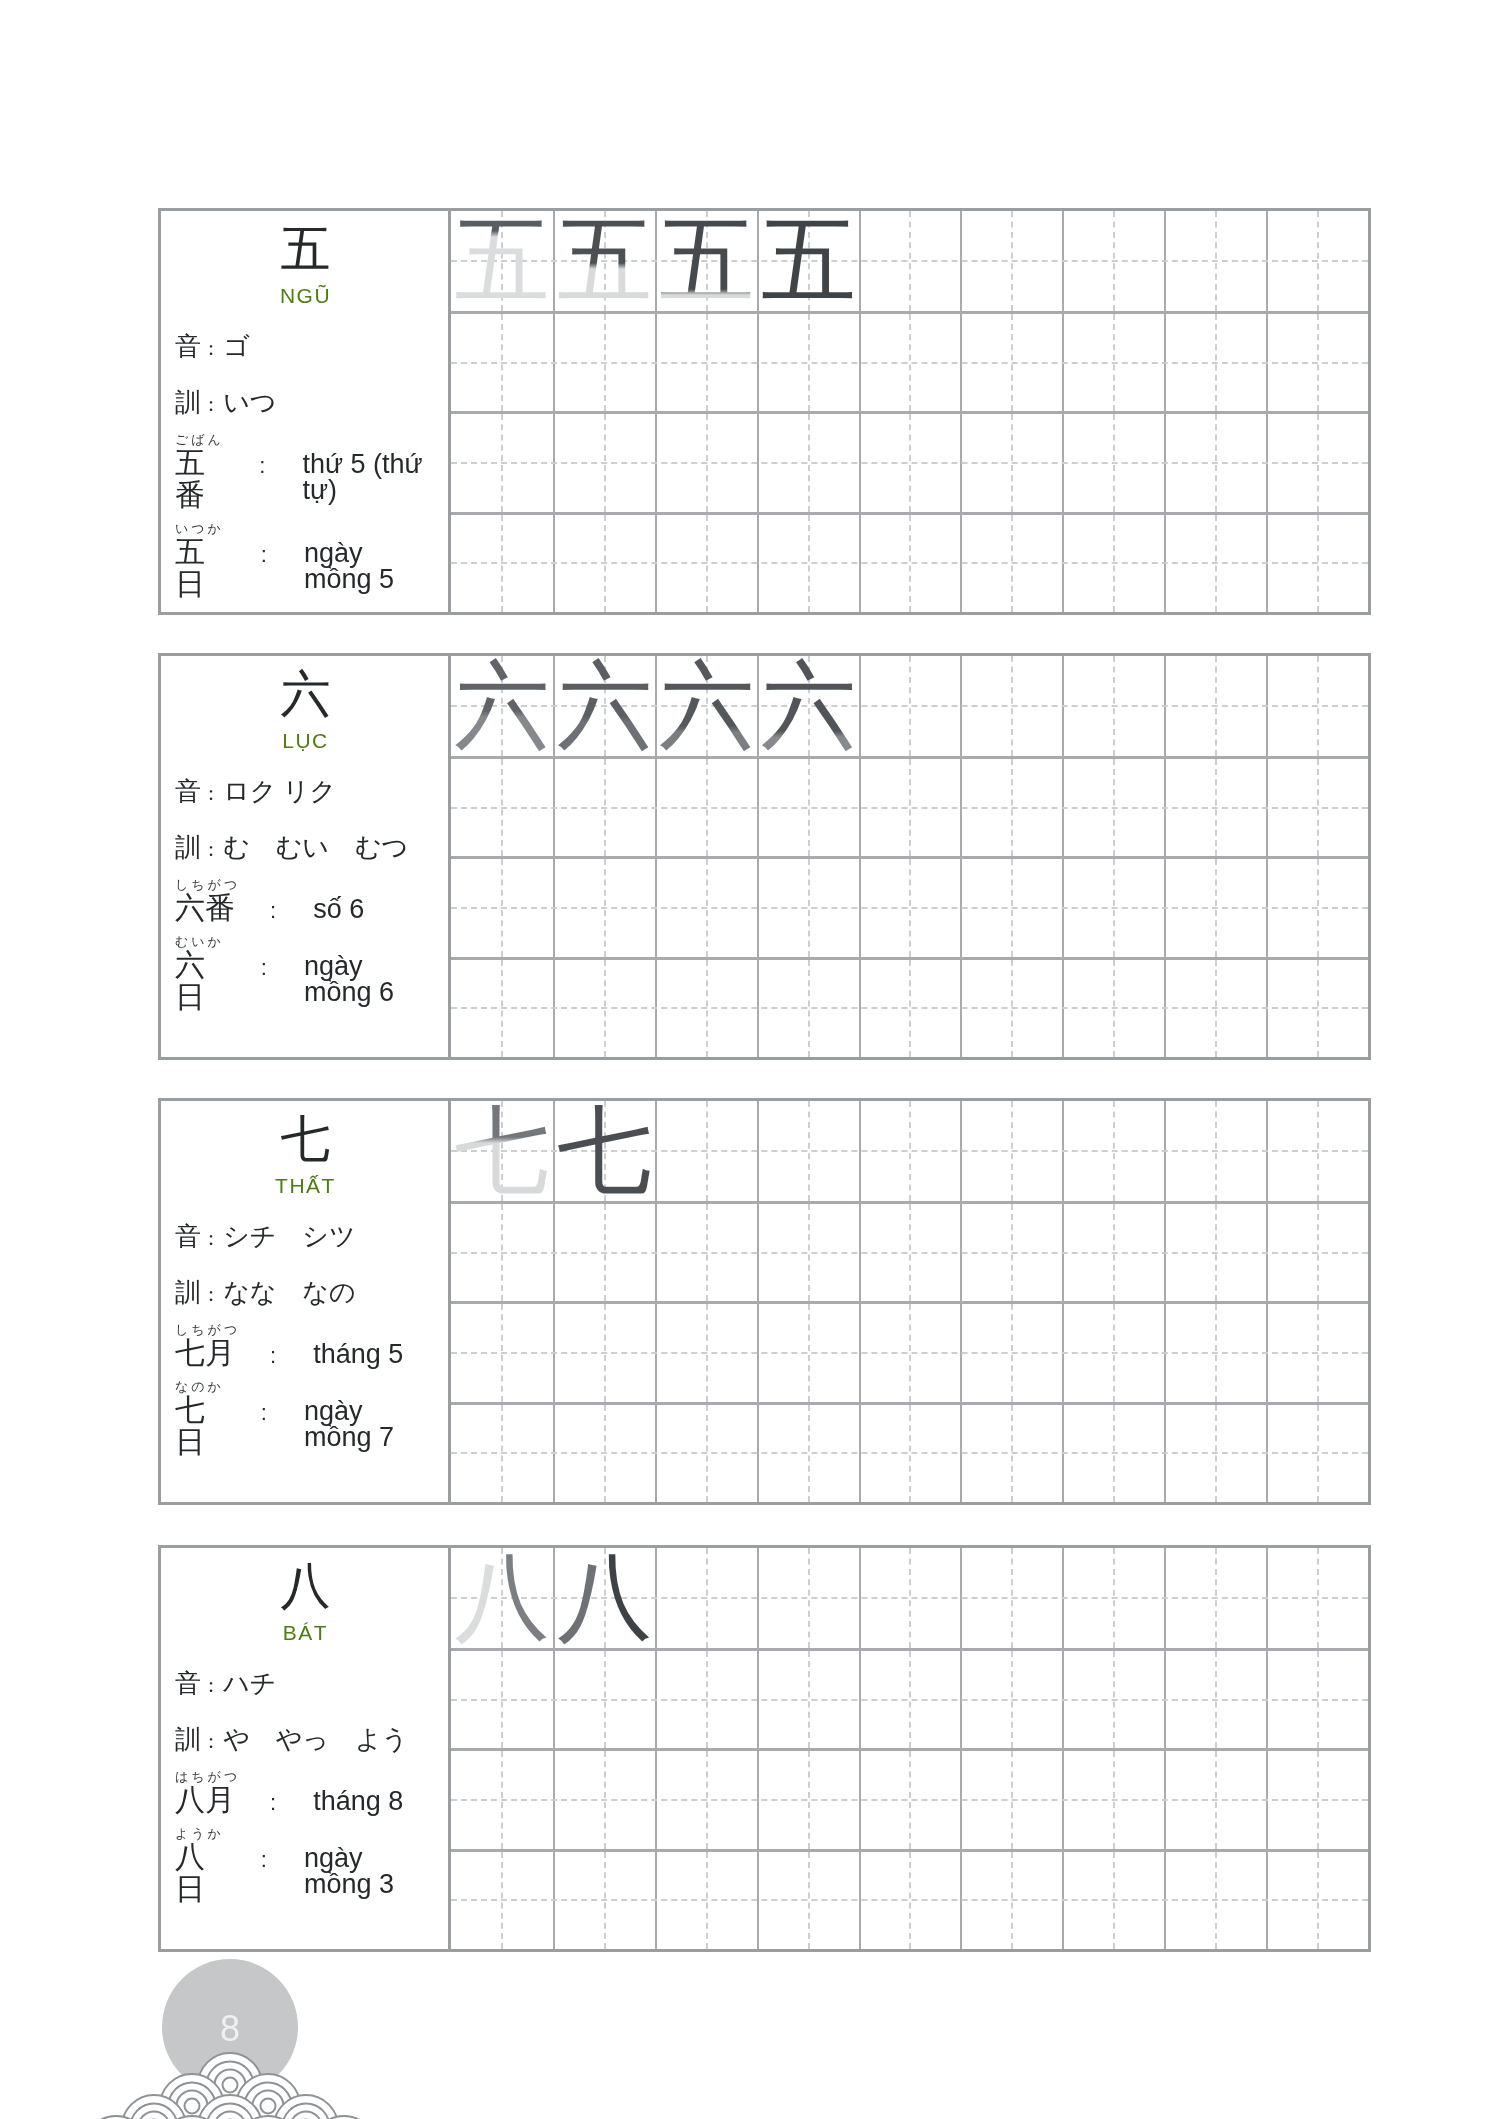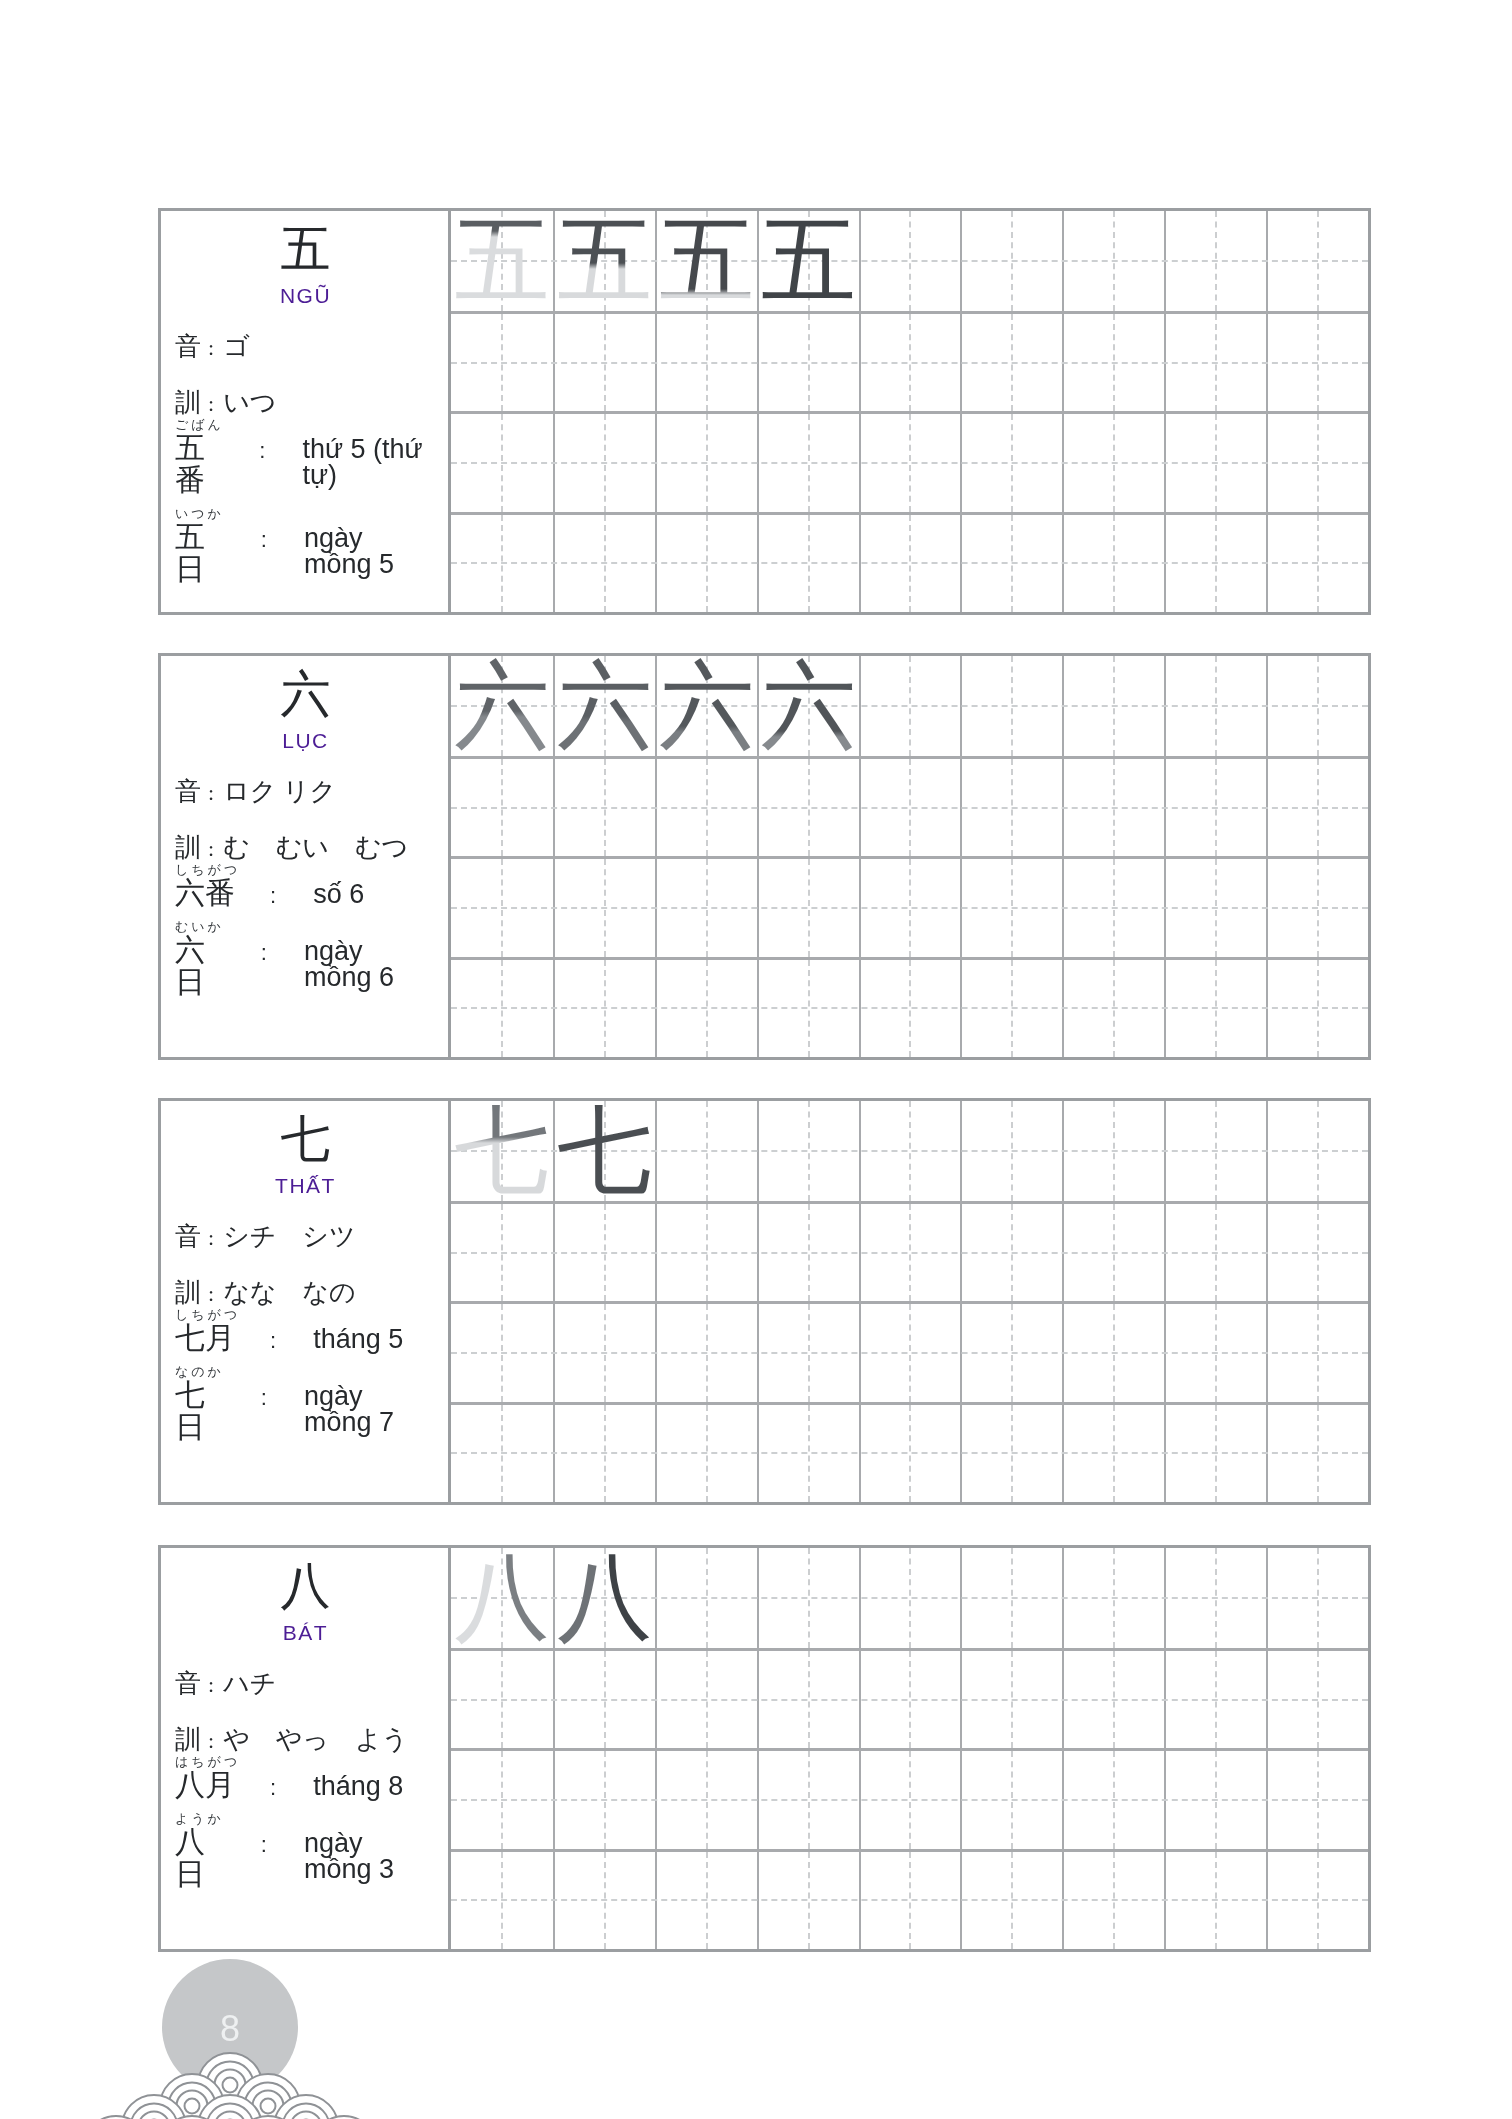--- a/index.html
+++ b/index.html
@@ -10,27 +10,27 @@
   .card{position:absolute;left:158px;width:1213px;height:407px;
         border:3px solid #9b9ea1;box-sizing:border-box;background:#fff;}
   .card.s0{top:208px}.card.s1{top:653px}.card.s2{top:1098px}.card.s3{top:1545px}
 
   
   .info{position:absolute;left:0;top:0;bottom:0;width:290px;box-sizing:border-box;
         border-right:3px solid #9b9ea1;padding:6px 12px 0 14px;}
   .hdr{text-align:center;padding-top:4px;}
   .big-kanji{font-family:"Liberation Serif","DejaVu Serif",serif;
              font-size:50px;line-height:56px;color:#26292c;}
-  .reading{font-size:21px;letter-spacing:1.5px;margin-top:7px;color:#4c1d95;font-weight:400;}
+  .reading{font-size:21px;letter-spacing:1.5px;margin-top:7px;color:#4d7c0f;font-weight:400;}
   .jline{display:flex;align-items:baseline;font-family:"Liberation Serif","DejaVu Serif",serif;
          font-size:26px;line-height:28px;color:#26292c;}
   .jline.on{margin-top:25px;}
   .jline.kun{margin-top:27px;}
   .colon{font-size:22px;margin:0 9px 0 7px;}
-  .ex{}
+  .ex{margin-top:15px;}
   .ex + .ex{margin-top:11px;}
   .furi{font-size:13px;letter-spacing:3px;color:#33373b;line-height:14px;margin-bottom:0px;}
   .exline{display:flex;align-items:baseline;gap:28px;}
   .word{font-family:"Liberation Serif","DejaVu Serif",serif;font-size:30px;line-height:32px;}
   .meaning{font-size:27px;line-height:26px;}
 
   
   .grid{position:absolute;left:290px;top:0;right:0;bottom:0;display:flex;flex-direction:column;}
   .grow{flex:1;display:grid;grid-template-columns:repeat(9,1fr);position:relative;}
   .grow + .grow{border-top:3px solid #a8aaad;}

